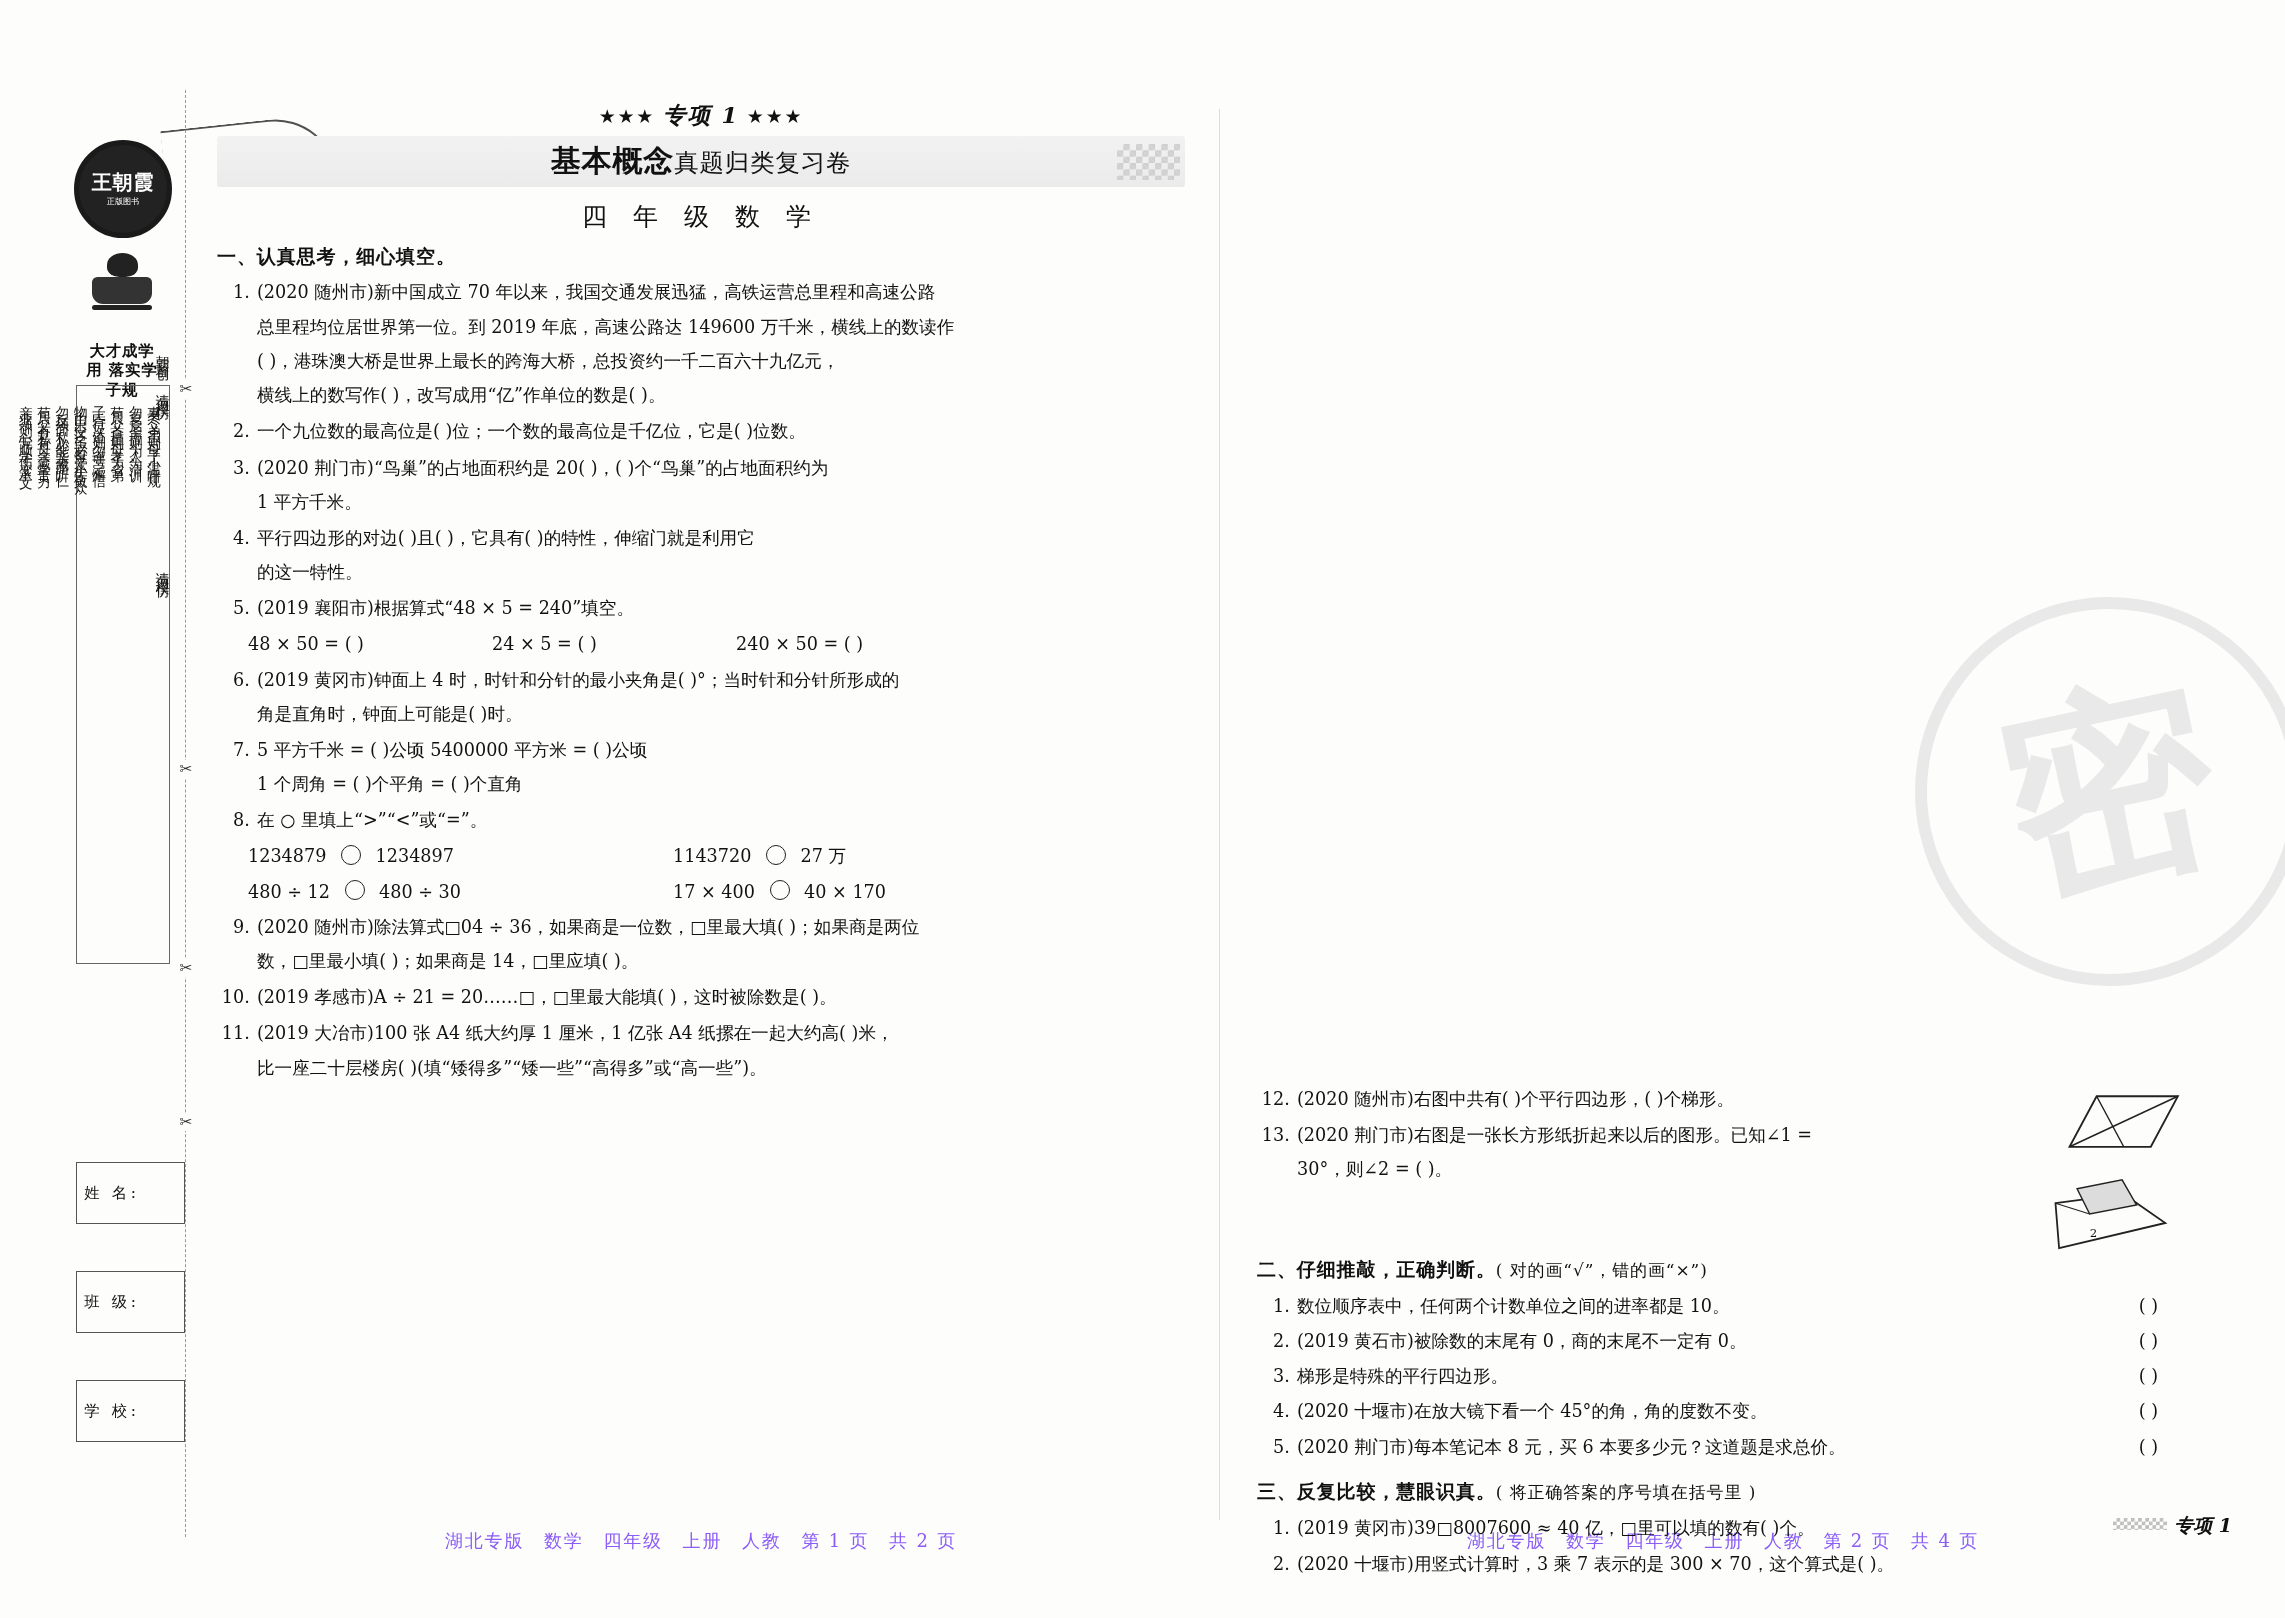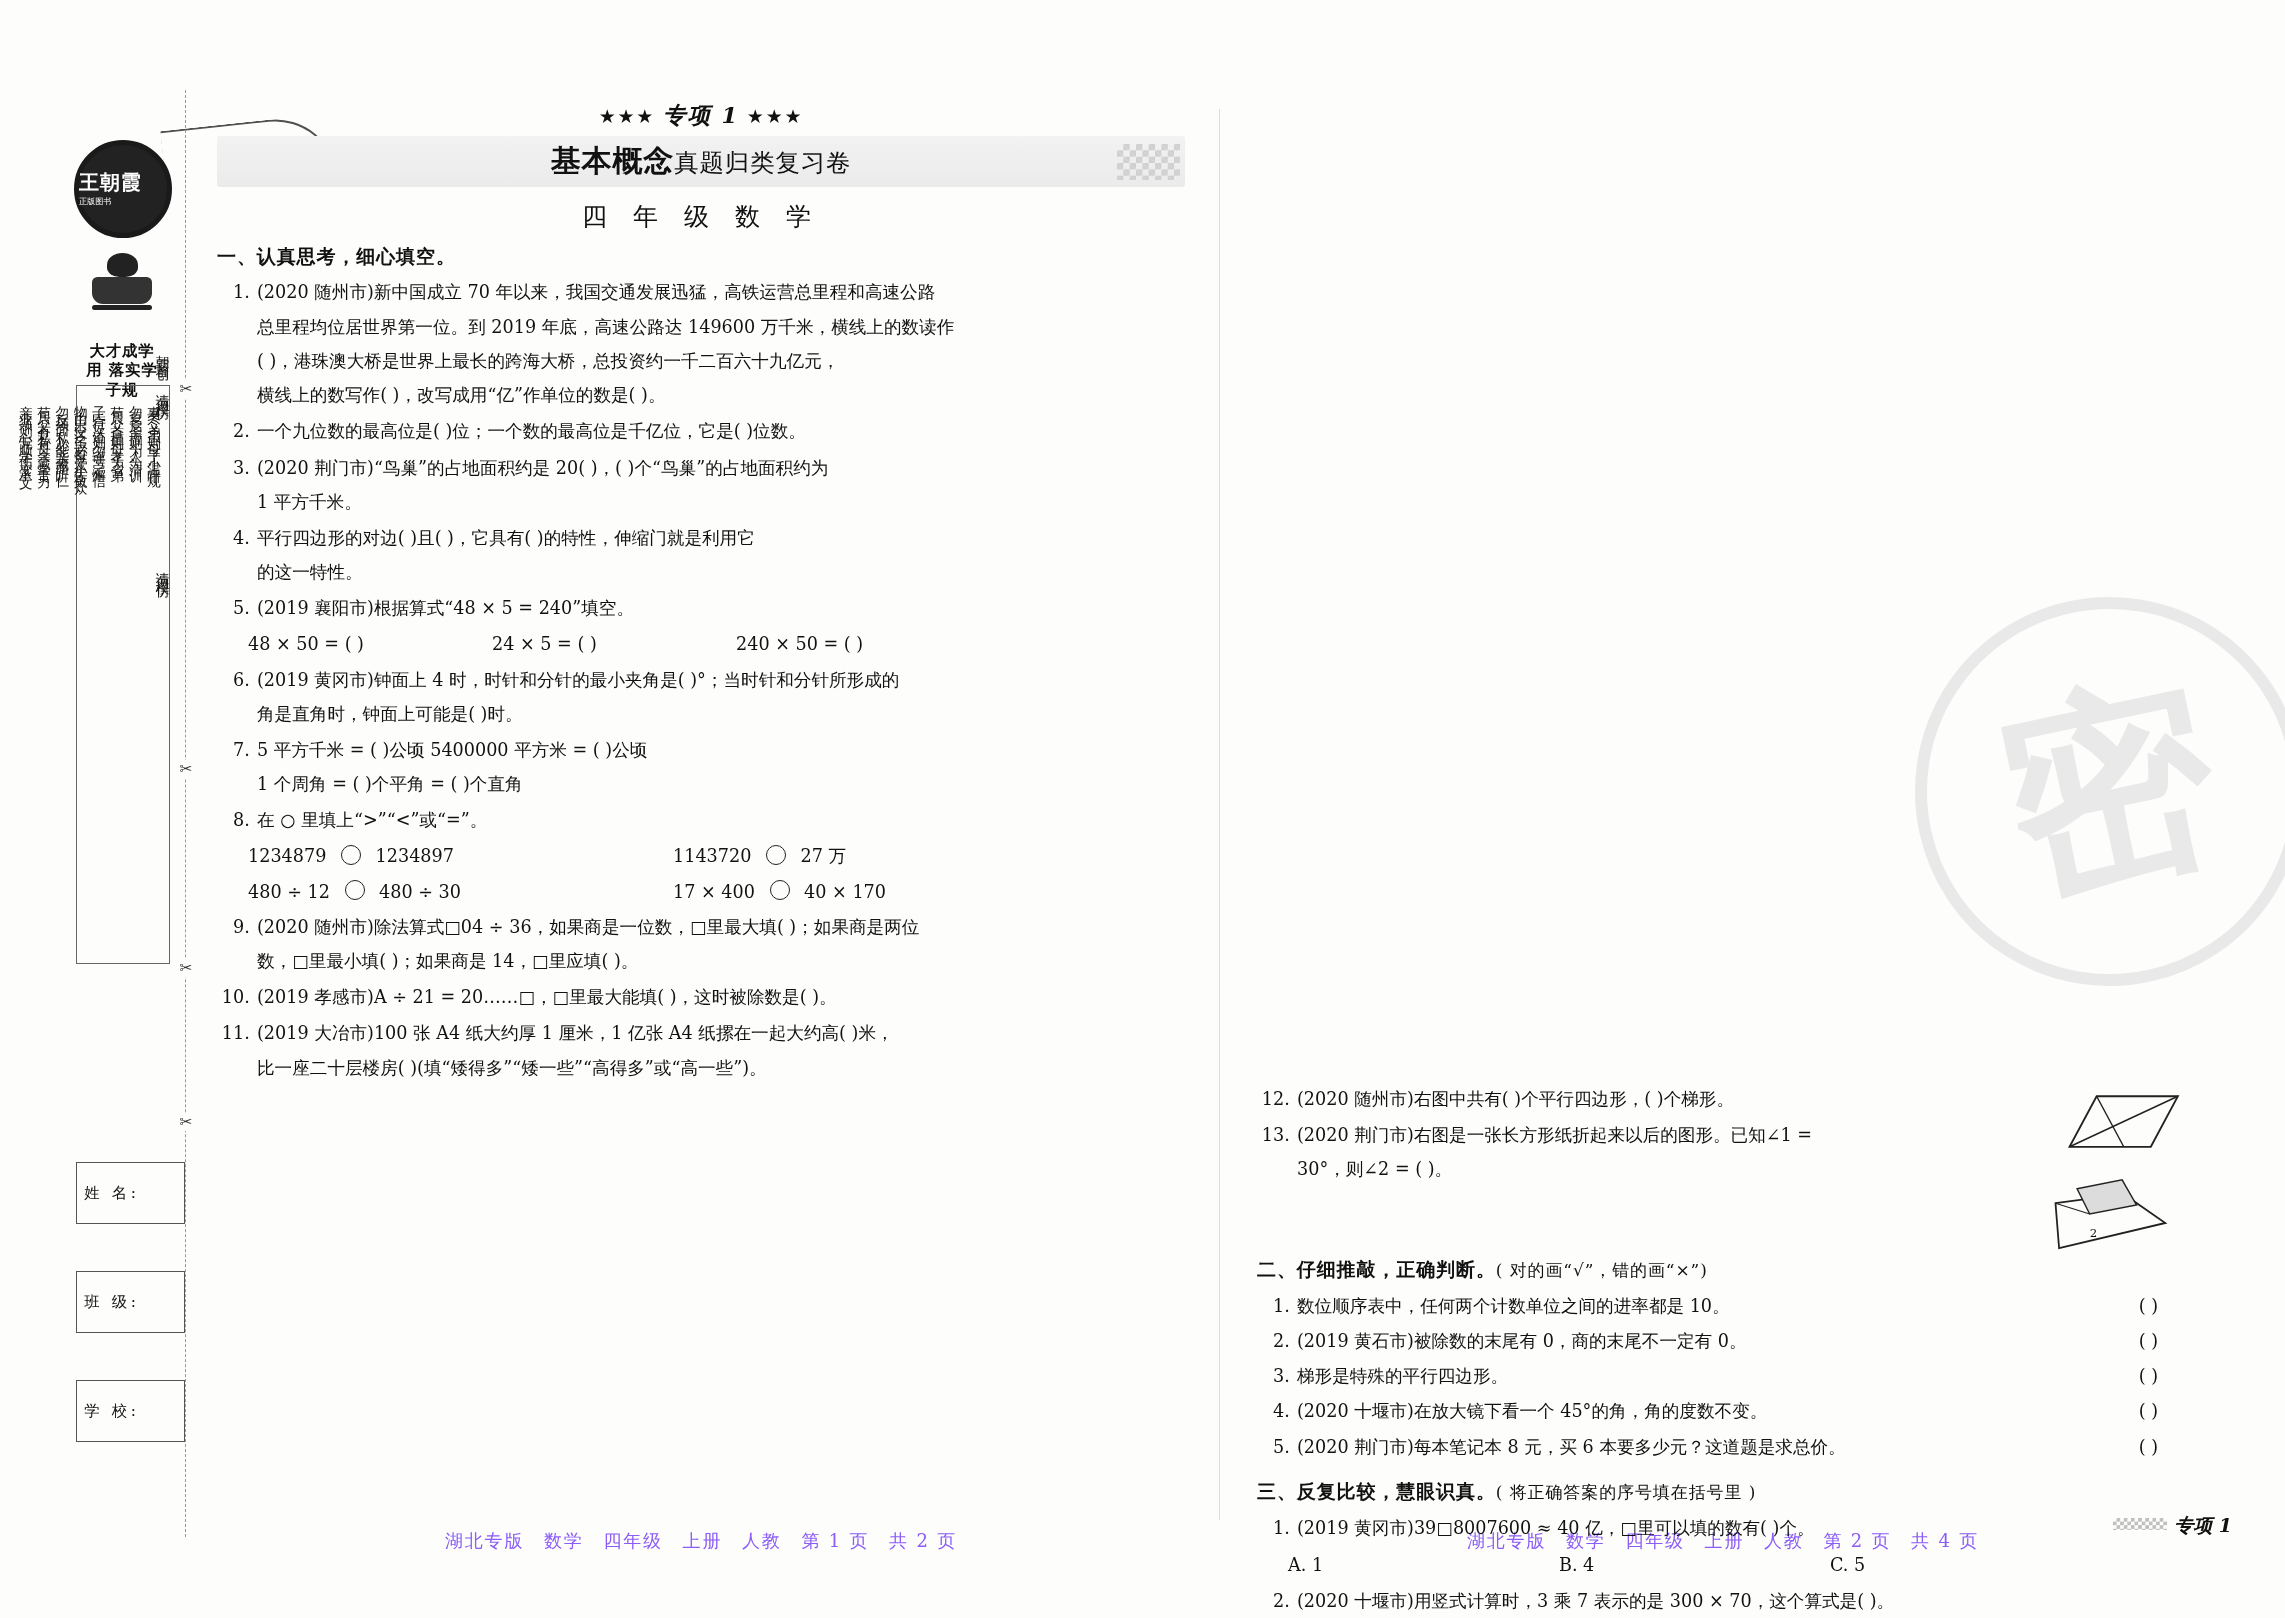--- a/index.html
+++ b/index.html
@@ -22,21 +22,21 @@
   }
   .seal {
     position:absolute; left:20px; top:54px; width:98px; height:98px;
     border-radius:50%;
     border:5.4px solid #1a1a1a;
     background:#222;
     color:#fff;
     font-family:"DejaVu Serif", serif;
     font-size:13.6px; line-height:1.05;
     text-align:center;
-    display:flex; flex-direction:column; align-items:flex-start; justify-content:center;
+    display:flex; flex-direction:column; align-items:center; justify-content:center;
     letter-spacing:0.9px;
   }
   .seal .s1 { font-size:20px; font-weight:bold; }
   .seal .s2 { font-size:8.1px; margin-top:3.6px; letter-spacing:0px; }
   .swoosh {
     position:absolute; left:109px; top:36px; width:172px; height:63px;
     border-top:2.7px solid #333;
     border-right:2.7px solid #333;
     border-radius:0 63px 0 0;
     transform:rotate(-6deg);
@@ -467,25 +467,20 @@
     <div class="sec-head" style="margin-top:14.5px">
       <span>三、反复比较，慧眼识真。</span><span class="n">( 将正确答案的序号填在括号里 )</span>
     </div>
 
     <div class="q">
       <div class="num">1.</div>
       <div class="body">
         <div>(2019 黄冈市)39□8007600 ≈ 40 亿，□里可以填的数有(          )个。</div>
       </div>
     </div>
-    <div class="opts o3">
-      <span>A. 1</span>
-      <span>B. 4</span>
-      <span>C. 5</span>
-    </div>
 
     <div class="q">
       <div class="num">2.</div>
       <div class="body">
         <div>(2020 十堰市)用竖式计算时，3 乘 7 表示的是 300 × 70，这个算式是(          )。</div>
       </div>
     </div>
 
   </div>
 

